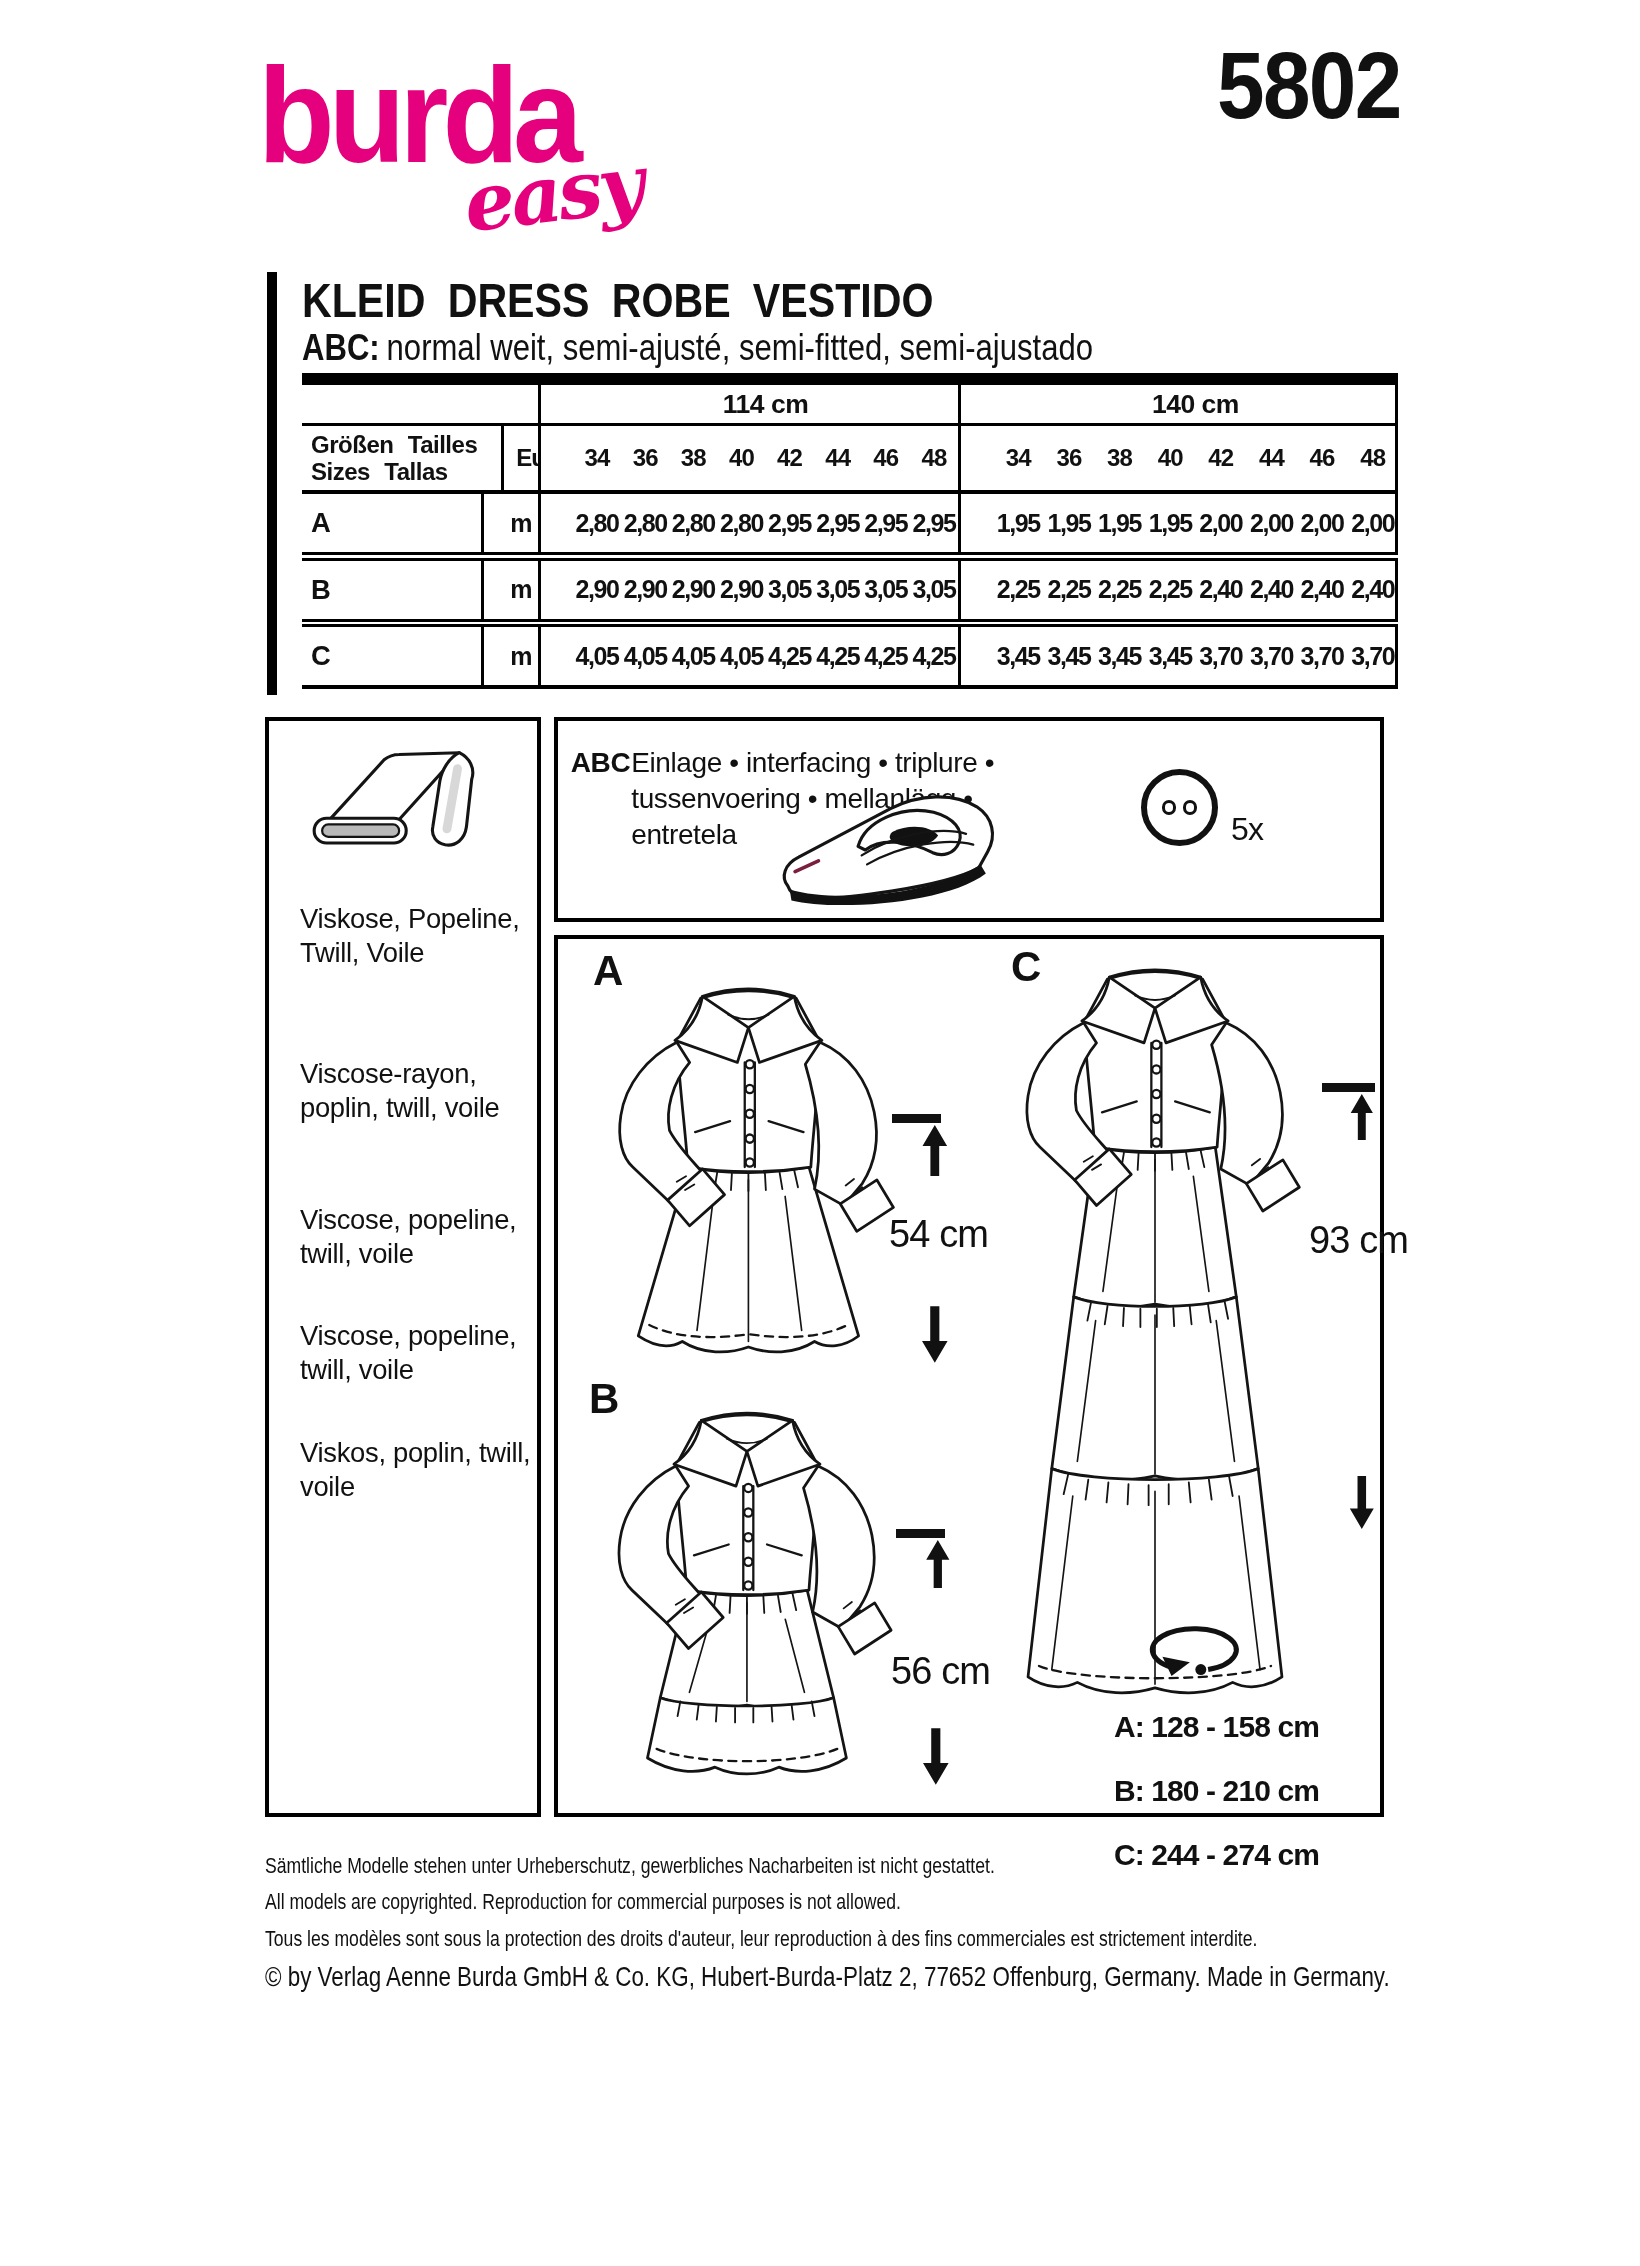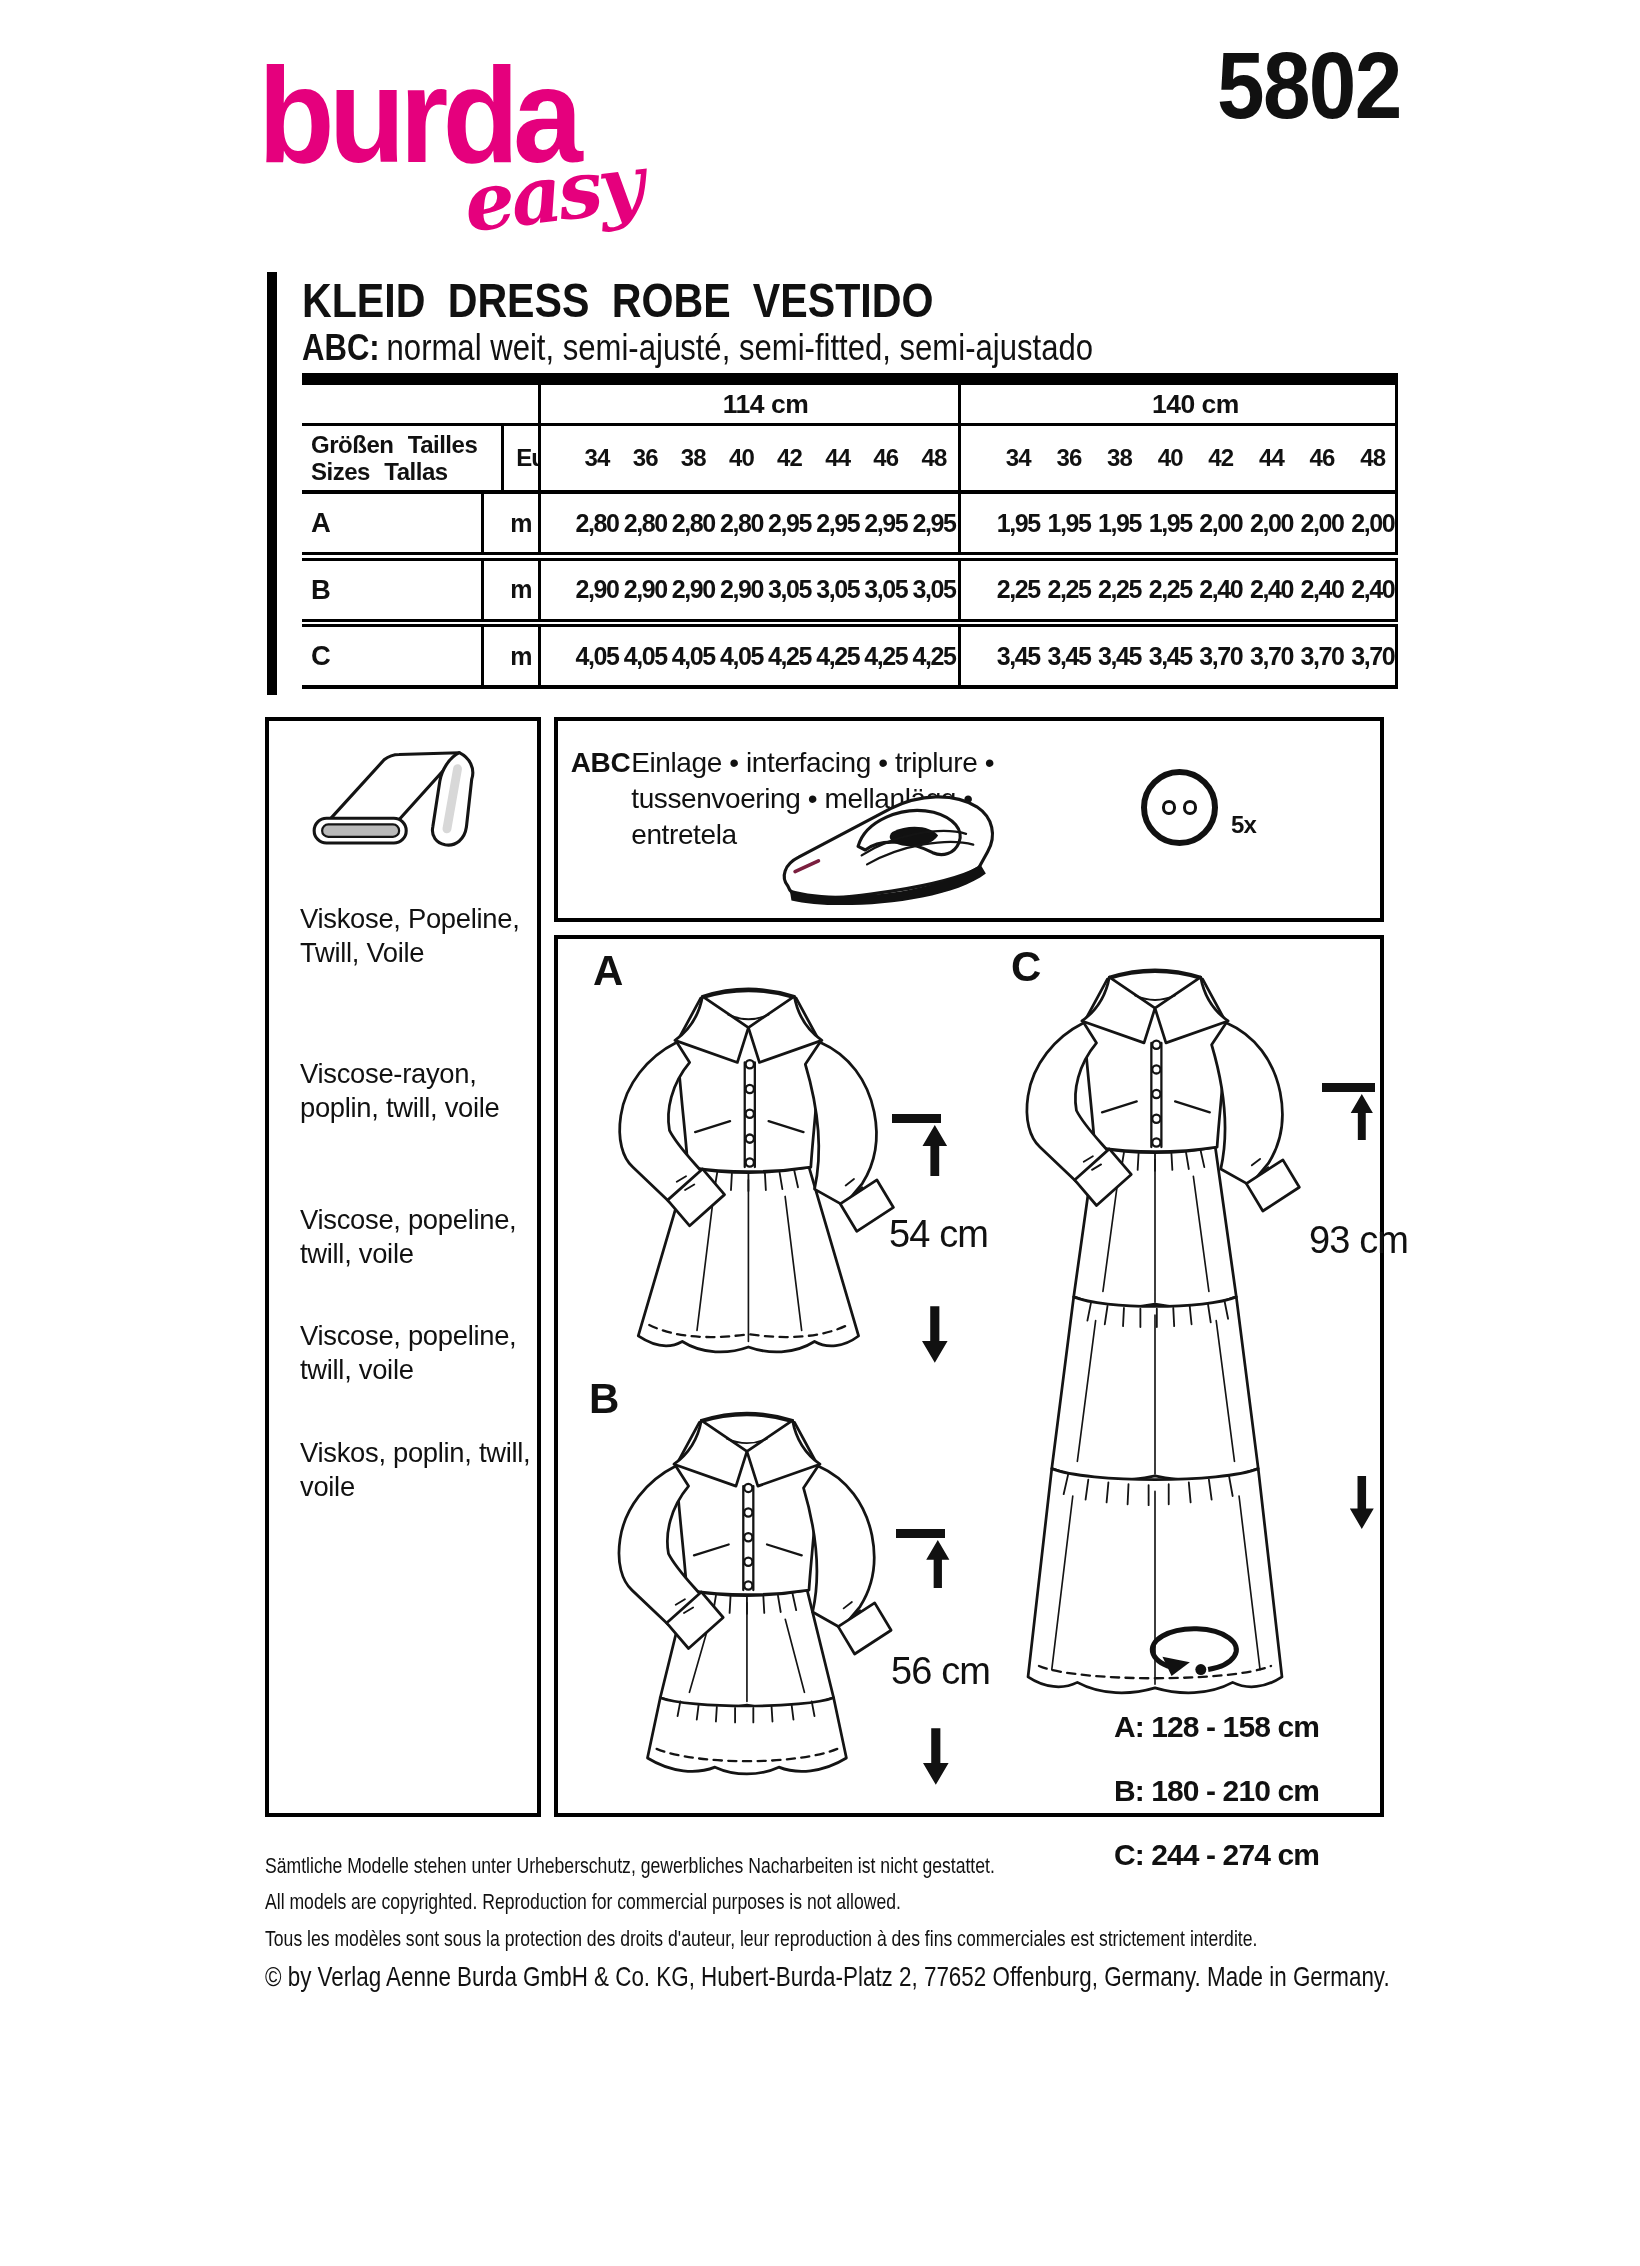--- a/index.html
+++ b/index.html
@@ -47,21 +47,21 @@
   .box{border:4.6px solid #000;background:#fff;}
 
   .fabric-item{width:233px;font-size:27.4px;line-height:34px;letter-spacing:-0.3px;}
 
   .inter-text{display:flex;font-size:28px;line-height:36px;letter-spacing:-0.4px;}
   .inter-text b{margin-right:1px;font-size:28px;}
 
   .btn-icon{width:77px;height:77px;border:6.4px solid #111;border-radius:50%;
             display:flex;align-items:center;justify-content:center;gap:6.4px;box-sizing:border-box;}
   .btn-icon span{width:14.6px;height:14.6px;border:3.7px solid #111;border-radius:50%;box-sizing:border-box;}
-  .btn-count{font-weight:700;font-size:24px;letter-spacing:-0.9px;}
+  .btn-count{font-weight:400;font-size:32px;letter-spacing:-0.9px;}
 
   .view-label{font-weight:700;font-size:42px;line-height:1;}
   .mlabel{font-weight:400;font-size:38px;letter-spacing:-0.9px;white-space:nowrap;}
   .mbar{height:9.1px;background:#111;}
 
   .hem-lines div{font-weight:700;font-size:30px;line-height:36px;letter-spacing:-0.9px;white-space:nowrap;margin-top:28px;}
 
   
   .footer-s{font-size:22px;line-height:1;white-space:nowrap;transform:scaleX(.8);transform-origin:0 0;}
   .footer-b{font-size:28px;line-height:1;white-space:nowrap;transform:scaleX(.8);transform-origin:0 0;}

